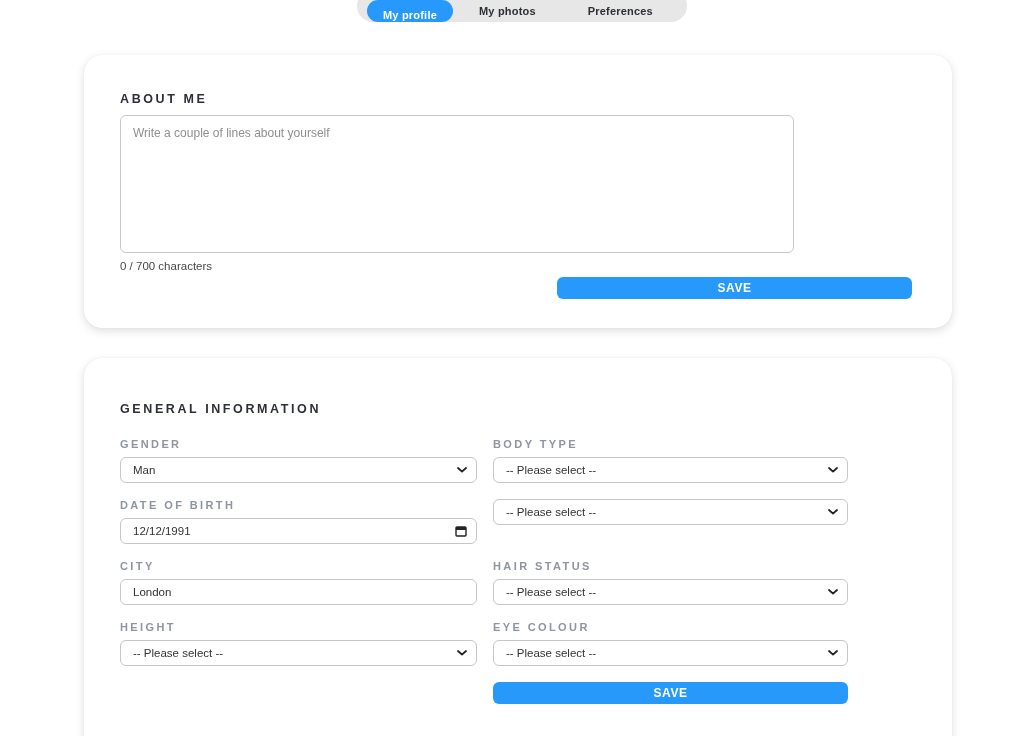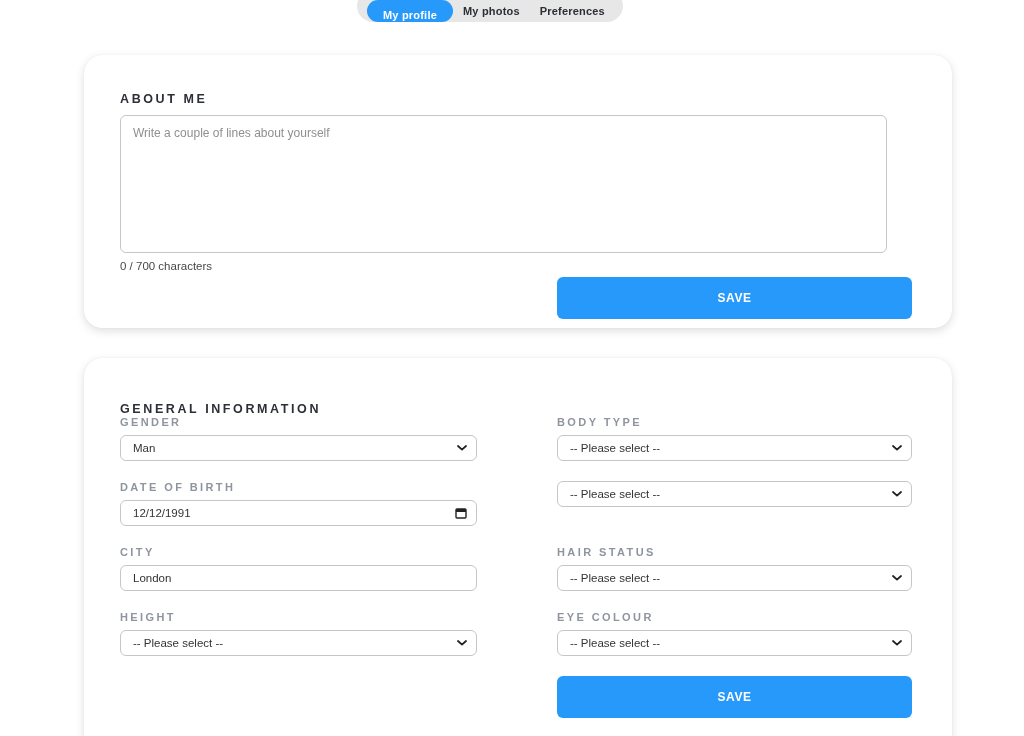--- a/index.html
+++ b/index.html
@@ -13,21 +13,21 @@
 
   
   .tabbar {
     position: absolute; left: 357px; top: -10px;
     height: 32px; background: #e7e7e7; border-radius: 16px;
     display: flex; align-items: flex-end; padding: 0 8px 0 10px;
   }
   .tab {
     height: 22px; line-height: 22px;
     font-size: 11px; font-weight: bold; letter-spacing: 0.2px;
-    color: #2c2f36; padding: 0 10px; cursor: pointer; white-space: nowrap;
+    color: #2c2f36; padding: 0 26px; cursor: pointer; white-space: nowrap;
   }
   .tab.active {
     background: var(--accent, #2699fb); color: #ffffff;
     border-radius: 12px; padding: 4px 16px;
   }
 
   
   .card {
     position: absolute; left: 84px; width: 868px; background: #ffffff;
     border-radius: 18px;
@@ -36,40 +36,41 @@
   .card-about   { top: 55px;  height: 273px; padding: 38px 40px 0 36px; }
   .card-general { top: 358px; height: 430px; padding: 45px 40px 0 36px; }
 
   .card-title {
     margin: 0; font-size: 12.5px; font-weight: bold;
     letter-spacing: 2.6px; color: #2c2f36; line-height: 13px;
   }
 
   
   .about-textarea {
-    display: block; margin-top: 9px; width: 767px; height: 138px;
+    display: block; margin-top: 9px; width: 674px; height: 138px;
     border: 1px solid #c6c6c6; border-radius: 6px;
     padding: 10px 12px; resize: none;
     font-family: "Liberation Sans", sans-serif; font-size: 12px; color: #333333;
     outline: none;
   }
   .about-textarea::placeholder { color: #8f8f8f; }
   .char-counter { margin-top: 7px; font-size: 11.5px; color: #474747; line-height: 13px; }
   .save-row { display: flex; justify-content: flex-end; margin-top: 4px; }
   .save-btn {
-    width: 355px; height: 42px; border: none; border-radius: 6px;
+    width: 355px; height: 22px; border: none; border-radius: 6px;
     background: var(--accent, #2699fb); color: #ffffff;
     font-family: "Liberation Sans", sans-serif;
     font-size: 12px; font-weight: bold; letter-spacing: 0.6px; cursor: pointer;
   }
 
   
   .grid {
+    margin-top: 22px;
     display: grid; grid-template-columns: 357px 355px;
-    column-gap: 80px; row-gap: 20px;
+    column-gap: 80px; row-gap: 20px; gap: 16px;
   }
   .field-label {
     display: block; margin-bottom: 7px;
     font-size: 11px; font-weight: bold; letter-spacing: 2.4px;
     color: #8f959e; line-height: 12px; white-space: nowrap;
   }
   .control { position: relative; width: 100%; }
   .control select, .control input {
     width: 100%; height: 26px;
     border: 1px solid #c6c6c6; border-radius: 6px; background: #ffffff;

